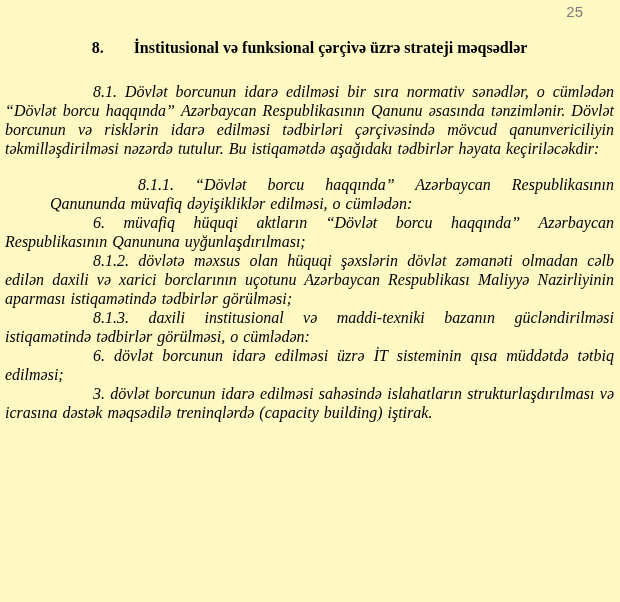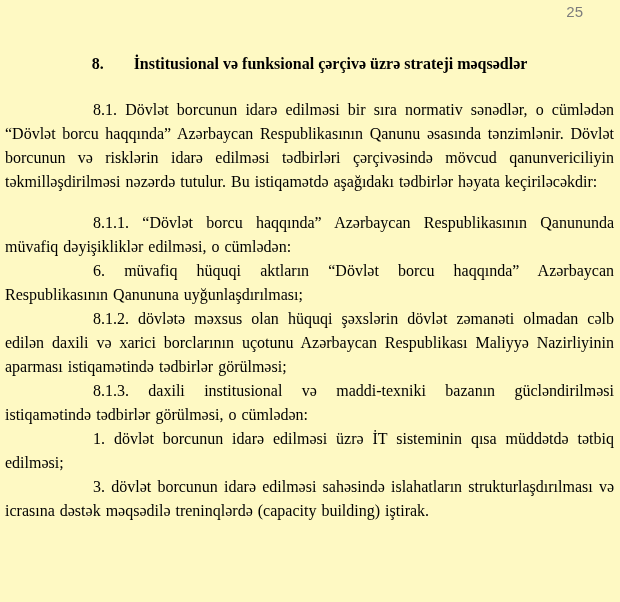--- a/index.html
+++ b/index.html
@@ -22,46 +22,48 @@
     top: 3px;
     right: 37px;
     font-family: "Liberation Sans", sans-serif;
     font-size: 15px;
     color: #7d7d7d;
     line-height: 18px;
   }
   .content {
     position: absolute;
     left: 5px;
-    top: 16px;
+    top: 0;
     width: 609px;
   }
   .heading {
     margin-top: 37px;
     text-align: center;
     font-weight: bold;
     line-height: 21.5px;
     white-space: nowrap;
   }
   .heading-number {
     display: inline-block;
     margin-right: 30px;
   }
   .para {
     margin: 0;
     text-align: justify;
     text-indent: 88px;
-    line-height: 24px;
+    line-height: 19px;
     word-spacing: 1px;
+    font-style: italic;
   }
   .para-first {
     margin-top: 23px;
   }
   .para-gap {
     margin-top: 17px;
+    margin-left: 45px;
   }
 </style>
 </head>
 <body>
 
 <div class="page">
 
   <div class="page-number">25</div>
 
   <div class="content">
@@ -75,19 +77,19 @@
     <p class="para para-gap">8.1.1. “Dövlət borcu haqqında” Azərbaycan Respublikasının Qanununda müvafiq dəyişikliklər edilməsi, o cümlədən:</p>
 
     <p class="para">6. müvafiq hüquqi aktların “Dövlət borcu haqqında” Azərbaycan Respublikasının Qanununa uyğunlaşdırılması;</p>
 
 
 
     <p class="para">8.1.2. dövlətə məxsus olan hüquqi şəxslərin dövlət zəmanəti olmadan cəlb edilən daxili və xarici borclarının uçotunu Azərbaycan Respublikası Maliyyə Nazirliyinin aparması istiqamətində tədbirlər görülməsi;</p>
 
     <p class="para">8.1.3. daxili institusional və maddi-texniki bazanın gücləndirilməsi istiqamətində tədbirlər görülməsi, o cümlədən:</p>
 
-    <p class="para">1. dövlət borcunun idarə edilməsi üzrə İT sisteminin qısa müddətdə tətbiq edilməsi;</p>
+    <p class="para">6. dövlət borcunun idarə edilməsi üzrə İT sisteminin qısa müddətdə tətbiq edilməsi;</p>
 
 
     <p class="para">3. dövlət borcunun idarə edilməsi sahəsində islahatların strukturlaşdırılması və icrasına dəstək məqsədilə treninqlərdə (capacity building) iştirak.</p>
 
   </div>
 </div>
 
 </body></html>

